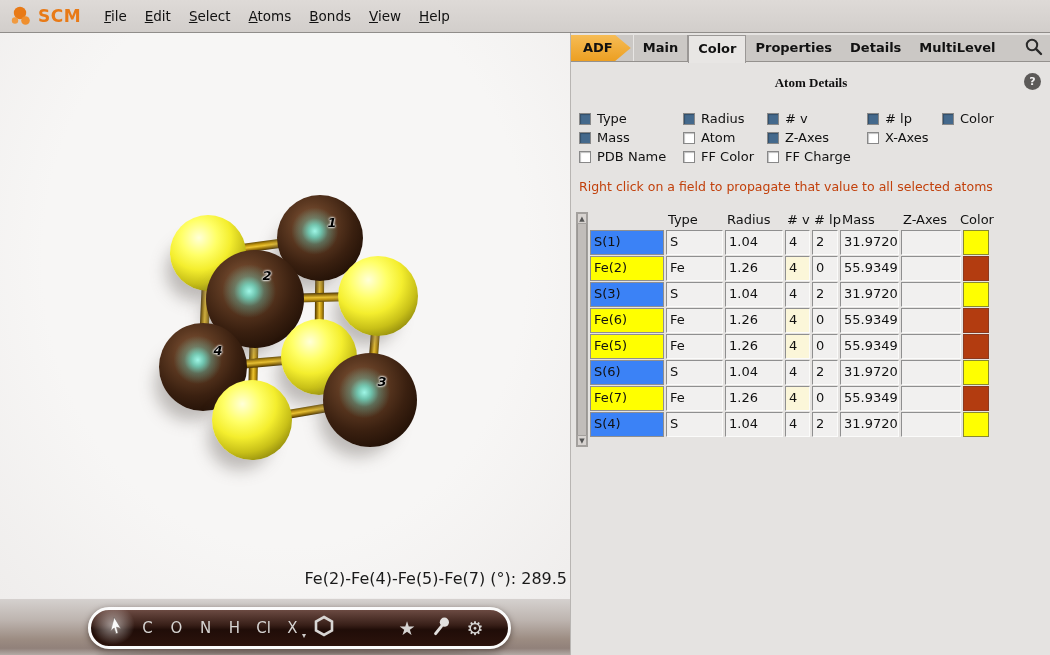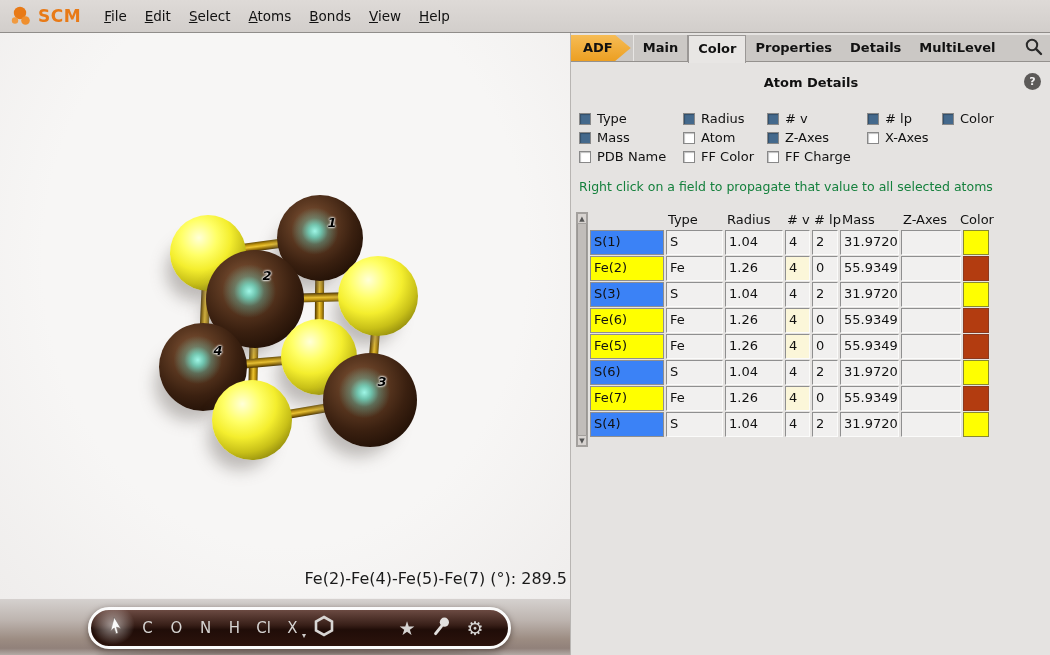--- a/index.html
+++ b/index.html
@@ -56,33 +56,33 @@
     border-left:1px solid #b8b5b2; }
   .tabbar { position:absolute; left:0; top:2px; width:480px; height:27px; background:#cbc8c5;
     border-bottom:1px solid #94918e; display:flex; align-items:stretch; }
   .tab { font-weight:bold; font-size:13px; line-height:26px; padding:0 9px; cursor:default; }
   .tab.adf { background:linear-gradient(#f6bc55,#ec9f22); padding:0 18px 0 12px;
     clip-path:polygon(0 0,74% 0,100% 50%,74% 100%,0 100%); margin-right:2px; }
   .tab.boxed { border-left:1px solid #e8e6e4; border-right:1px solid #9a9795; }
   .tab.active { background:#e8e6e4; border:1px solid #9a9795; border-bottom:none; height:28px; }
   .search-btn { position:absolute; right:6px; top:4px; width:20px; height:20px; cursor:default; }
 
-  .panel-title { position:absolute; left:0; top:42px; width:480px; text-align:center; font-weight:bold; font-size:13px; }
+  .panel-title { position:absolute; left:0; top:42px; width:480px; text-align:center; font-weight:bold; font-size:13px;font-family:Liberation Serif, serif; }
   .help-btn { position:absolute; right:9px; top:40px; width:17px; height:17px; border-radius:50%;
     background:#5c5a58; color:#f2f2f2; font-size:11px; font-weight:bold; text-align:center; line-height:17px; cursor:default; }
 
   .checkrows { position:absolute; left:8px; top:76px; }
   .checkrow { display:flex; height:19px; align-items:center; }
   .checkcell { display:flex; align-items:center; gap:6px; }
   .checkcell .cb { width:12px; height:12px; border:1px solid #888; background:#fff;
     box-shadow:inset 1px 1px 1px rgba(0,0,0,0.25); flex:none; }
   .checkcell.checked .cb { background:#44698c; }
   .c0{width:104px} .c1{width:84px} .c2{width:100px} .c3{width:75px} .c4{width:90px}
 
-  .hint { position:absolute; left:8px; top:146px; font-size:12.5px; color:#15803d; }
+  .hint { position:absolute; left:8px; top:146px; font-size:12.5px; color:#c2410c; }
 
   
   .scrollbar { position:absolute; left:5px; top:179px; width:12px; height:235px; background:#cdc9c6;
     border:1px solid #a3a09d; display:flex; flex-direction:column; }
   .sb-btn { height:11px; background:#d8d4d1; border:1px solid #a3a09d; font-size:7px; line-height:10px;
     text-align:center; color:#555; flex:none; }
   .sb-thumb { flex:1; background:#c1bdba; border:1px solid #9a9794; border-top:none; border-bottom:none; }
 
   .atomtable { position:absolute; left:19px; top:179px; display:grid;
     grid-template-columns:74px 57px 58px 25px 26px 59px 60px 26px;

